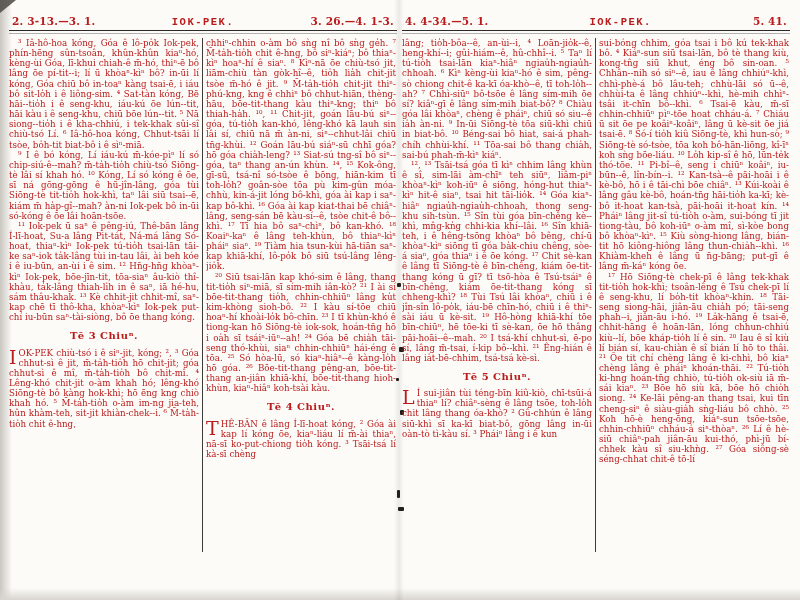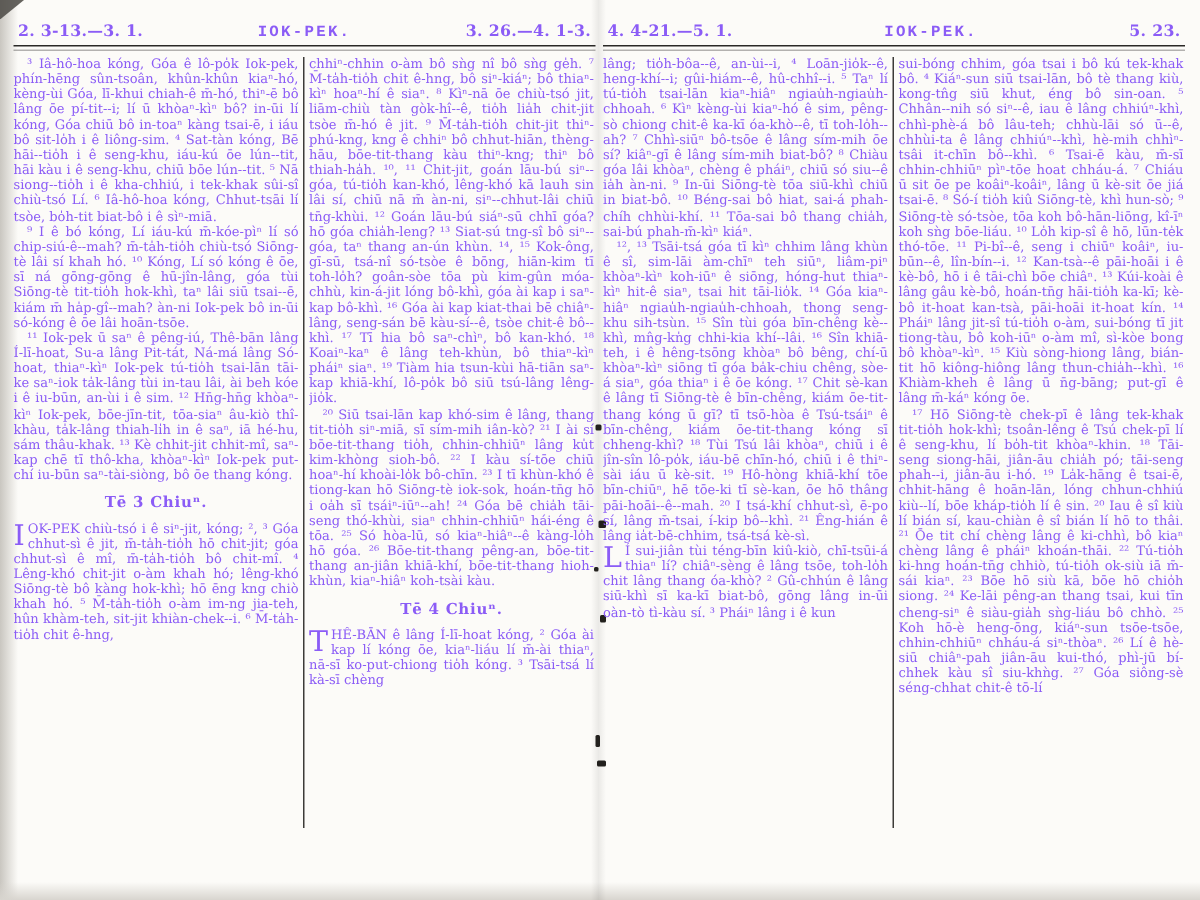--- a/index.html
+++ b/index.html
@@ -1,20 +1,20 @@
 <!DOCTYPE html>
 <html><head>
 <meta charset="utf-8">
 <style>
   html,body{margin:0;padding:0;background:#e9e7e2;}
   .scan{
     position:relative;width:800px;height:600px;overflow:hidden;
     background:#fcfbf8;
     font-family:"DejaVu Serif","Liberation Serif",serif;
-    color:#8b5cf6;
+    color:#b91c1c;
   }
   
   .edge-left{position:absolute;left:0;top:0;width:12px;height:600px;
     background:linear-gradient(to right,#c9c6c0,rgba(250,249,246,0));pointer-events:none;}
   .edge-bottom{position:absolute;left:0;bottom:0;width:800px;height:12px;
     background:linear-gradient(to top,#d8d5cf,rgba(250,249,246,0));pointer-events:none;}
   .corner-tl{position:absolute;left:0;top:0;width:16px;height:13px;background:#4a4843;
     clip-path:polygon(0 0,100% 0,0 100%);opacity:.85;}
   .gutter{position:absolute;left:394px;top:0;width:10px;height:600px;
     background:linear-gradient(to right,rgba(0,0,0,0),rgba(0,0,0,.07),rgba(0,0,0,0));}
@@ -76,29 +76,30 @@
           <p class="cont">chhiⁿ-chhin o-àm bô sǹg nî bô sǹg ge̍h. ⁷ M̄-ta̍h-tio̍h chit ê-hng, bô siⁿ-kiáⁿ; bô thiaⁿ-kìⁿ hoaⁿ-hí ê siaⁿ. ⁸ Kìⁿ-nā ōe chiù-tsó jit, liām-chiù tàn gòk-hî--ê, tio̍h lia̍h chit-jit tsòe m̄-hó ê jit. ⁹ M̄-ta̍h-tio̍h chit-jit thiⁿ-phú-kng, kng ê chhiⁿ bô chhut-hiān, thèng-hāu, bōe-tit-thang kàu thiⁿ-kng; thiⁿ bô thiah-ha̍h. ¹⁰, ¹¹ Chit-jit, goán lāu-bú siⁿ--góa, tú-tio̍h kan-khó, lêng-khó kā lauh sin lâi sí, chiū nā m̄ àn-ni, siⁿ--chhut-lâi chiū tn̄g-khùi. ¹² Goán lāu-bú siáⁿ-sū chhī góa? hō góa chia̍h-leng? ¹³ Siat-sú tng-sî bô siⁿ--góa, taⁿ thang an-ún khùn. ¹⁴, ¹⁵ Kok-ông, gī-sū, tsá-nî só-tsòe ê bōng, hiān-kim tī toh-lo̍h? goân-sòe tōa pù kim-gûn móa-chhù, kin-á-jit lóng bô-khì, góa ài kap i saⁿ-kap bô-khì. ¹⁶ Góa ài kap kiat-thai bē chiâⁿ-lâng, seng-sán bē kàu-sí--ê, tsòe chit-ê bô--khì. ¹⁷ Tī hia bô saⁿ-chìⁿ, bô kan-khó. ¹⁸ Koaiⁿ-kaⁿ ê lâng teh-khùn, bô thiaⁿ-kìⁿ pháiⁿ siaⁿ. ¹⁹ Tiàm hia tsun-kùi hā-tiān saⁿ-kap khiā-khí, lô-po̍k bô siū tsú-lâng lêng-jio̍k.</p>
           <p>²⁰ Siū tsai-lān kap khó-sim ê lâng, thang tit-tio̍h siⁿ-miā, sī sím-mih iân-kò? ²¹ I ài sí bōe-tit-thang tio̍h, chhin-chhiūⁿ lâng ku̍t kim-khòng sioh-bô. ²² I kàu sí-tōe chiū hoaⁿ-hí khoài-lo̍k bô-chīn. ²³ I tī khùn-khó ê tiong-kan hō Siōng-tè iok-sok, hoán-tn̄g hō i oa̍h sī tsáiⁿ-iūⁿ--ah! ²⁴ Góa bē chia̍h tāi-seng thó-khùi, siaⁿ chhin-chhiūⁿ hái-éng ê tōa. ²⁵ Só hòa-lū, só kiaⁿ-hiâⁿ--ê kàng-lo̍h hō góa. ²⁶ Bōe-tit-thang pêng-an, bōe-tit-thang an-jiân khiā-khí, bōe-tit-thang hioh-khùn, kiaⁿ-hiâⁿ koh-tsài kàu.</p>
           <div class="chap-heading">Tē 4 Chiuⁿ.</div>
           <p class="dropcap-para"><span class="dropcap">T</span>HÊ-BĀN ê lâng Í-lī-hoat kóng, ² Góa ài kap lí kóng ōe, kiaⁿ-liáu lí m̄-ài thiaⁿ, nā-sī ko-put-chiong tio̍h kóng. ³ Tsāi-tsá lí kà-sī chèng</p>
         </div>
     </div>
   </div>
 
   <div class="page right">
     <div class="page-header">
-      <span class="ref">4. 4-21.—5. 1.</span>
+      <span class="ref">4. 4-34.—5. 1.</span>
       <span class="title">IOK-PEK.</span>
-      <span class="ref">5. 23.</span>
+      <span class="ref">5. 41.</span>
     </div>
     <div class="header-rule"></div>
     <div class="cols">
       <div class="col">
           <p class="cont">lâng; tio̍h-bôa--ê, an-ùi--i, ⁴ Loān-jio̍k--ê, heng-khí--i; gûi-hiám--ê, hû-chhî--i. ⁵ Taⁿ lí tú-tio̍h tsai-lān kiaⁿ-hiâⁿ ngiau̍h-ngiau̍h-chhoah. ⁶ Kìⁿ kèng-ùi kiaⁿ-hó ê sim, pêng-sò chiong chit-ê ka-kī óa-khò--ê, tī toh-lo̍h--ah? ⁷ Chhì-siūⁿ bô-tsōe ê lâng sím-mih ōe sí? kiâⁿ-gī ê lâng sím-mih biat-bô? ⁸ Chiàu góa lâi khòaⁿ, chèng ê pháiⁿ, chiū só siu--ê ia̍h àn-ni. ⁹ In-ūi Siōng-tè tōa siū-khì chiū in biat-bô. ¹⁰ Béng-sai bô hiat, sai-á phah-chíh chhùi-khí. ¹¹ Tōa-sai bô thang chia̍h, sai-bú phah-m̄-kìⁿ kiáⁿ.</p>
           <p>¹², ¹³ Tsāi-tsá góa tī kìⁿ chhim lâng khùn ê sî, sim-lāi àm-chīⁿ teh siūⁿ, liâm-piⁿ khòaⁿ-kìⁿ koh-iūⁿ ê siōng, hóng-hut thiaⁿ-kìⁿ hit-ê siaⁿ, tsai hit tāi-lio̍k. ¹⁴ Góa kiaⁿ-hiâⁿ ngiau̍h-ngiau̍h-chhoah, thong seng-khu sih-tsùn. ¹⁵ Sîn tùi góa bīn-chêng kè--khì, mn̂g-kn̍g chhi-kia khí--lâi. ¹⁶ Sîn khiā-teh, i ê hêng-tsōng khòaⁿ bô bêng, chí-ū khòaⁿ-kìⁿ siōng tī góa ba̍k-chiu chêng, sòe-á siaⁿ, góa thiaⁿ i ê ōe kóng. ¹⁷ Chit sè-kan ê lâng tī Siōng-tè ê bīn-chêng, kiám ōe-tit-thang kóng ū gī? tī tsō-hòa ê Tsú-tsáiⁿ ê bīn-chêng, kiám ōe-tit-thang kóng sī chheng-khì? ¹⁸ Tùi Tsú lâi khòaⁿ, chiū i ê jîn-sîn lô-po̍k, iáu-bē chīn-hó, chiū i ê thiⁿ-sài iáu ū kè-sit. ¹⁹ Hô-hòng khiā-khí tōe bīn-chiūⁿ, hē tōe-ki tī sè-kan, ōe hō thâng pāi-hoāi--ê--mah. ²⁰ I tsá-khí chhut-sì, ē-po sí, lâng m̄-tsai, í-kip bô--khì. ²¹ Êng-hián ê lâng ia̍t-bē-chhim, tsá-tsá kè-sì.</p>
+          <div class="chap-heading">Tē 5 Chiuⁿ.</div>
           <p class="dropcap-para"><span class="dropcap">L</span>Í sui-jiân tùi téng-bīn kiû-kiò, chī-tsūi-á thiaⁿ lí? chiâⁿ-sèng ê lâng tsōe, toh-lo̍h chit lâng thang óa-khò? ² Gû-chhún ê lâng siū-khì sī ka-kī biat-bô, gōng lâng in-ūi oàn-tò tì-kàu sí. ³ Pháiⁿ lâng i ê kun</p>
         </div>
       <div class="col-rule"></div>
       <div class="col">
           <p class="cont">sui-bóng chhim, góa tsai i bô kú tek-khak bô. ⁴ Kiáⁿ-sun siū tsai-lān, bô tè thang kiù, kong-tn̂g siū khut, éng bô sin-oan. ⁵ Chhân--nih só siⁿ--ê, iau ê lâng chhiúⁿ-khì, chhì-phè-á bô lâu-teh; chhù-lāi só ū--ê, chhùi-ta ê lâng chhiúⁿ--khì, hè-mih chhìⁿ-tsâi it-chīn bô--khì. ⁶ Tsai-ē kàu, m̄-sī chhin-chhiūⁿ pìⁿ-tōe hoat chháu-á. ⁷ Chiáu ū sit ōe pe koâiⁿ-koâiⁿ, lâng ū kè-sit ōe jiá tsai-ē. ⁸ Só-í tio̍h kiû Siōng-tè, khì hun-sò; ⁹ Siōng-tè só-tsòe, tōa koh bô-hān-liōng, kî-īⁿ koh sǹg bōe-liáu. ¹⁰ Lo̍h kip-sî ê hō, lūn-te̍k thó-tōe. ¹¹ Pi-bî--ê, seng i chiūⁿ koâiⁿ, iu-būn--ê, lîn-bín--i. ¹² Kan-tsà--ê pāi-hoāi i ê kè-bô, hō i ê tāi-chì bōe chiâⁿ. ¹³ Kúi-koài ê lâng gâu kè-bô, hoán-tn̄g hāi-tio̍h ka-kī; kè-bô it-hoat kan-tsà, pāi-hoāi it-hoat kín. ¹⁴ Pháiⁿ lâng jit-sî tú-tio̍h o-àm, sui-bóng tī jit tiong-tàu, bô koh-iūⁿ o-àm mî, sì-kòe bong bô khòaⁿ-kìⁿ. ¹⁵ Kiù sòng-hiong lâng, bián-tit hō kiông-hiông lâng thun-chia̍h--khì. ¹⁶ Khiàm-kheh ê lâng ū n̄g-bāng; put-gī ê lâng m̄-káⁿ kóng ōe.</p>
           <p>¹⁷ Hō Siōng-tè chek-pī ê lâng tek-khak tit-tio̍h hok-khì; tsoân-lêng ê Tsú chek-pī lí ê seng-khu, lí bo̍h-tit khòaⁿ-khin. ¹⁸ Tāi-seng siong-hāi, jiân-āu chia̍h pó; tāi-seng phah--i, jiân-āu i-hó. ¹⁹ La̍k-hāng ê tsai-ē, chhit-hāng ê hoān-lān, lóng chhun-chhiú kiù--lí, bōe kháp-tio̍h lí ê sin. ²⁰ Iau ê sî kiù lí bián sí, kau-chiàn ê sî bián lí hō to thâi. ²¹ Ōe tit chí chèng lâng ê ki-chhì, bô kiaⁿ chèng lâng ê pháiⁿ khoán-thāi. ²² Tú-tio̍h ki-hng hoán-tn̄g chhiò, tú-tio̍h ok-siù iā m̄-sái kiaⁿ. ²³ Bōe hō siù kā, bōe hō chio̍h siong. ²⁴ Ke-lāi pêng-an thang tsai, kui tīn cheng-siⁿ ê siàu-gia̍h sǹg-liáu bô chhò. ²⁵ Koh hō-è heng-ōng, kiáⁿ-sun tsōe-tsōe, chhin-chhiūⁿ chháu-á siⁿ-thòaⁿ. ²⁶ Lí ê hè-siū chiâⁿ-pah jiân-āu kui-thó, phì-jū bí-chhek kàu sî siu-khǹg. ²⁷ Góa siông-sè séng-chhat chit-ê tō-lí</p>
         </div>
     </div>
   </div>
 

